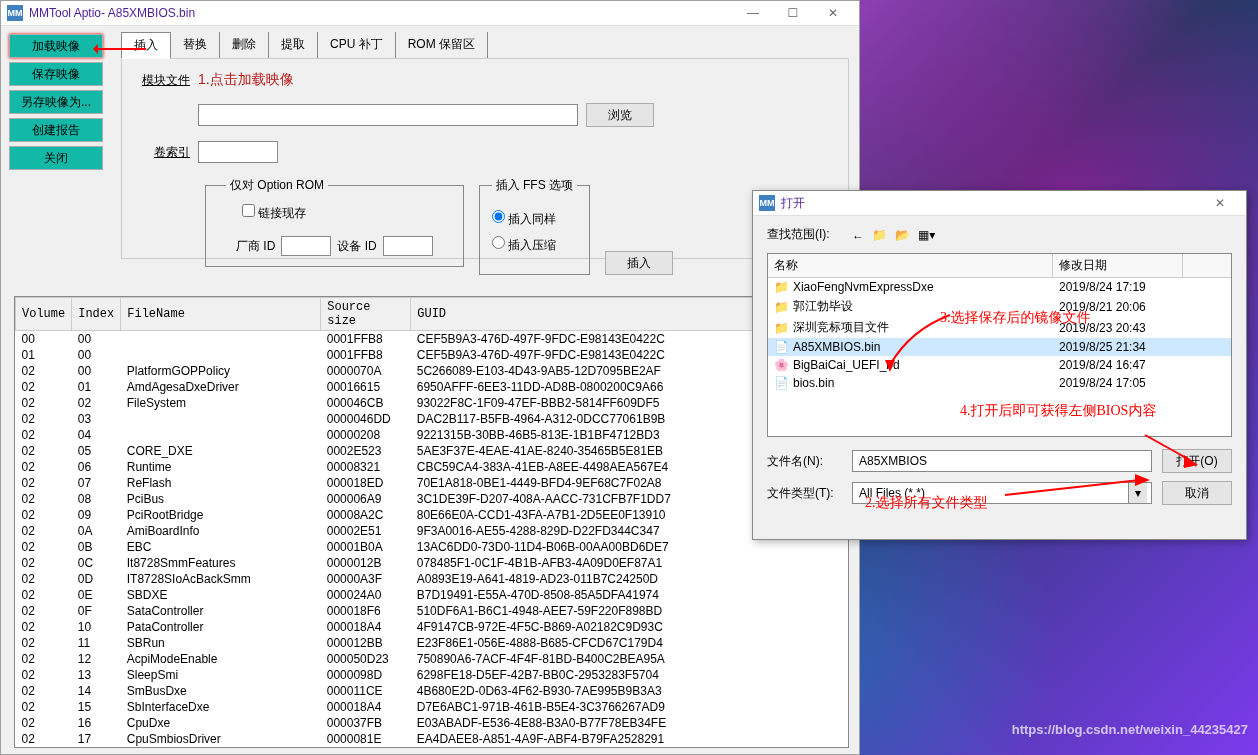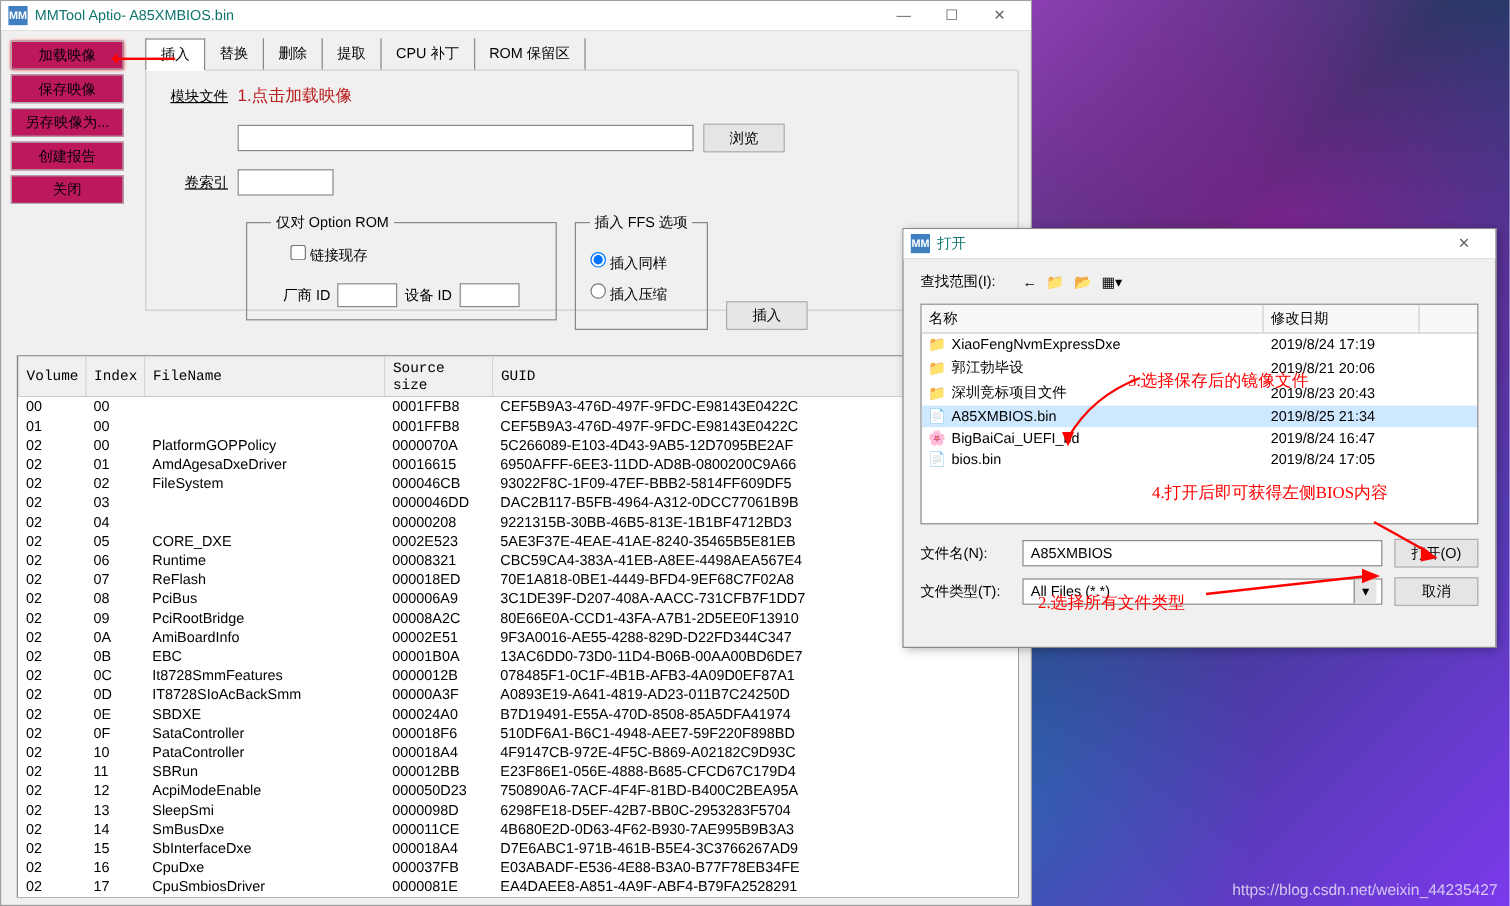--- a/index.html
+++ b/index.html
@@ -7,27 +7,27 @@
 
 
 .bg-swirl { position: absolute; border-radius: 50%; }
 .sw1 { width: 600px; height: 600px; top: -100px; right: -100px; background: radial-gradient(circle, rgba(255,0,200,0.4), transparent 70%); }
 .sw2 { width: 500px; height: 500px; bottom: -150px; right: 200px; background: radial-gradient(circle, rgba(0,200,255,0.3), transparent 70%); }
 
 
 .main-window { position: absolute; top: 0; left: 0; width: 860px; height: 755px; background: #f0f0f0; border: 1px solid #a0a0a0; }
 .titlebar { height: 25px; background: #fff; display: flex; align-items: center; padding: 0 6px; border-bottom: 1px solid #e0e0e0; }
 .titlebar .icon { width: 16px; height: 16px; background: #4080c0; color: #fff; font-size: 9px; display: flex; align-items: center; justify-content: center; margin-right: 6px; font-weight: bold; }
-.titlebar .title { flex: 1; color: #0f766e; }
+.titlebar .title { flex: 1; color: #4c1d95; }
 .titlebar .wcontrols { display: flex; gap: 0; }
 .titlebar .wbtn { width: 40px; height: 22px; display: flex; align-items: center; justify-content: center; color: #666; cursor: pointer; }
 
 .main-body { display: flex; }
 .left-buttons { width: 110px; padding: 8px 8px; display: flex; flex-direction: column; gap: 4px; }
-.left-buttons button { height: 24px; background: #be185d; border: 1px solid #adadad; cursor: pointer; }
+.left-buttons button { height: 24px; background: #14b8a6; border: 1px solid #adadad; cursor: pointer; }
 .left-buttons button:first-child { box-shadow: 0 0 3px #ff0000; }
 
 .tab-area { flex: 1; padding: 6px 10px; }
 .tabs { display: flex; border-bottom: 1px solid #ccc; }
 .tab { padding: 4px 12px; border-right: 1px solid #888; cursor: pointer; }
 .tab.active { background: #fff; border: 1px solid #888; border-bottom: 1px solid #fff; margin-bottom: -1px; }
 
 .tab-content { border: 1px solid #ccc; border-top: none; padding: 12px; background: #f0f0f0; height: 200px; }
 .form-row { display: flex; align-items: center; gap: 8px; margin-bottom: 14px; }
 .form-row label { width: 56px; text-align: right; text-decoration: underline; }
@@ -82,21 +82,21 @@
 .od-bottom-row { display: flex; align-items: center; gap: 10px; margin-bottom: 8px; }
 .od-bottom-row label { width: 75px; }
 .od-bottom-row input, .od-combo { flex: 1; height: 22px; border: 1px solid #888; padding: 0 6px; background: #fff; }
 .od-combo { display: flex; align-items: center; position: relative; }
 .od-combo::after { content: '▾'; position: absolute; right: 4px; background: #e5e5e5; width: 18px; text-align: center; border-left: 1px solid #888; height: 100%; line-height: 20px; }
 .od-btn { width: 70px; height: 24px; background: #e5e5e5; border: 1px solid #adadad; cursor: pointer; }
 
 .red-annot { position: absolute; color: #ff0000; font-family: "KaiTi", serif; font-size: 14px; }
 .red-arrow { position: absolute; pointer-events: none; }
 
-.watermark { position: absolute; bottom: 6px; right: 10px; color: rgba(255,255,255,0.7); font-size: 13px; }
+.watermark { position: absolute; bottom: 18px; right: 10px; color: rgba(255,255,255,0.7); font-size: 13px; font-weight: bold; }
 </style>
 </head>
 <body>
 
 <div class="bg-swirl sw1"></div>
 <div class="bg-swirl sw2"></div>
 
 <div class="main-window">
   <div class="titlebar">
     <div class="icon">MM</div>

